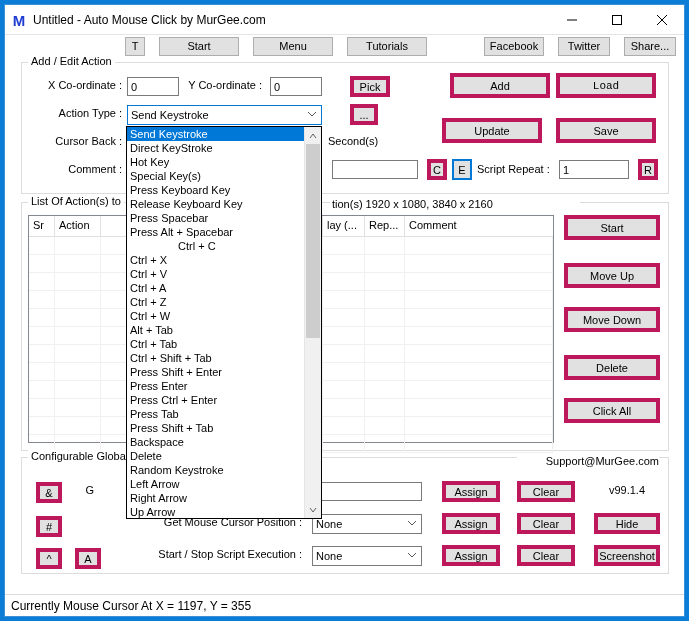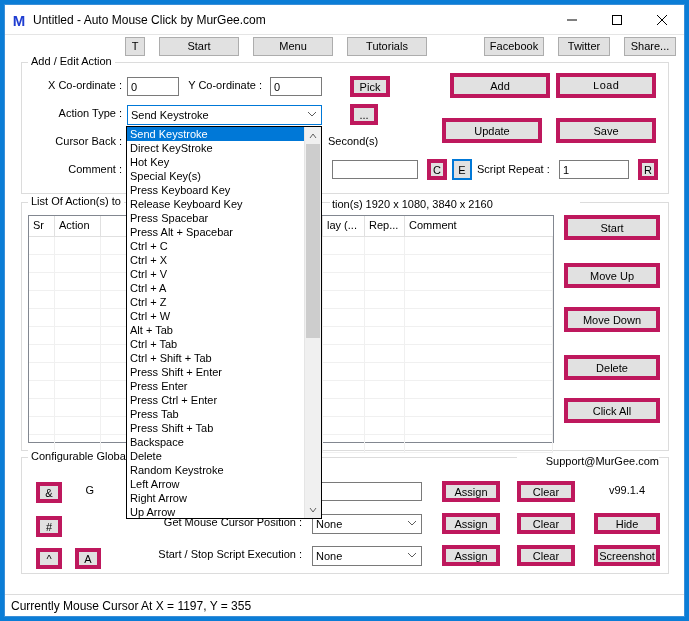--- a/index.html
+++ b/index.html
@@ -287,21 +287,21 @@
     <div class="dropdown" style="left:121px; top:69px; width:196px; height:393px;">
       <div class="ddlist" id="ddlist" style="height: 391px;">
           <div class="dditem sel" style="width: 177px;">Send Keystroke</div>
           <div class="dditem" style="width: 177px;">Direct KeyStroke</div>
           <div class="dditem" style="width: 177px;">Hot Key</div>
           <div class="dditem" style="width: 177px;">Special Key(s)</div>
           <div class="dditem" style="width: 177px;">Press Keyboard Key</div>
           <div class="dditem" style="width: 177px;">Release Keyboard Key</div>
           <div class="dditem" style="width: 177px;">Press Spacebar</div>
           <div class="dditem" style="width: 177px;">Press Alt + Spacebar</div>
-          <div class="dditem" style="width: 177px;">Ctrl + C</div>
+          <div class="dditem" style="width: 177px; margin-left: 48px;">Ctrl + C</div>
           <div class="dditem" style="width: 177px;">Ctrl + X</div>
           <div class="dditem" style="width: 177px;">Ctrl + V</div>
           <div class="dditem" style="width: 177px;">Ctrl + A</div>
           <div class="dditem" style="width: 177px;">Ctrl + Z</div>
           <div class="dditem" style="width: 177px;">Ctrl + W</div>
           <div class="dditem" style="width: 177px;">Alt + Tab</div>
           <div class="dditem" style="width: 177px;">Ctrl + Tab</div>
           <div class="dditem" style="width: 177px;">Ctrl + Shift + Tab</div>
           <div class="dditem" style="width: 177px;">Press Shift + Enter</div>
           <div class="dditem" style="width: 177px;">Press Enter</div>

